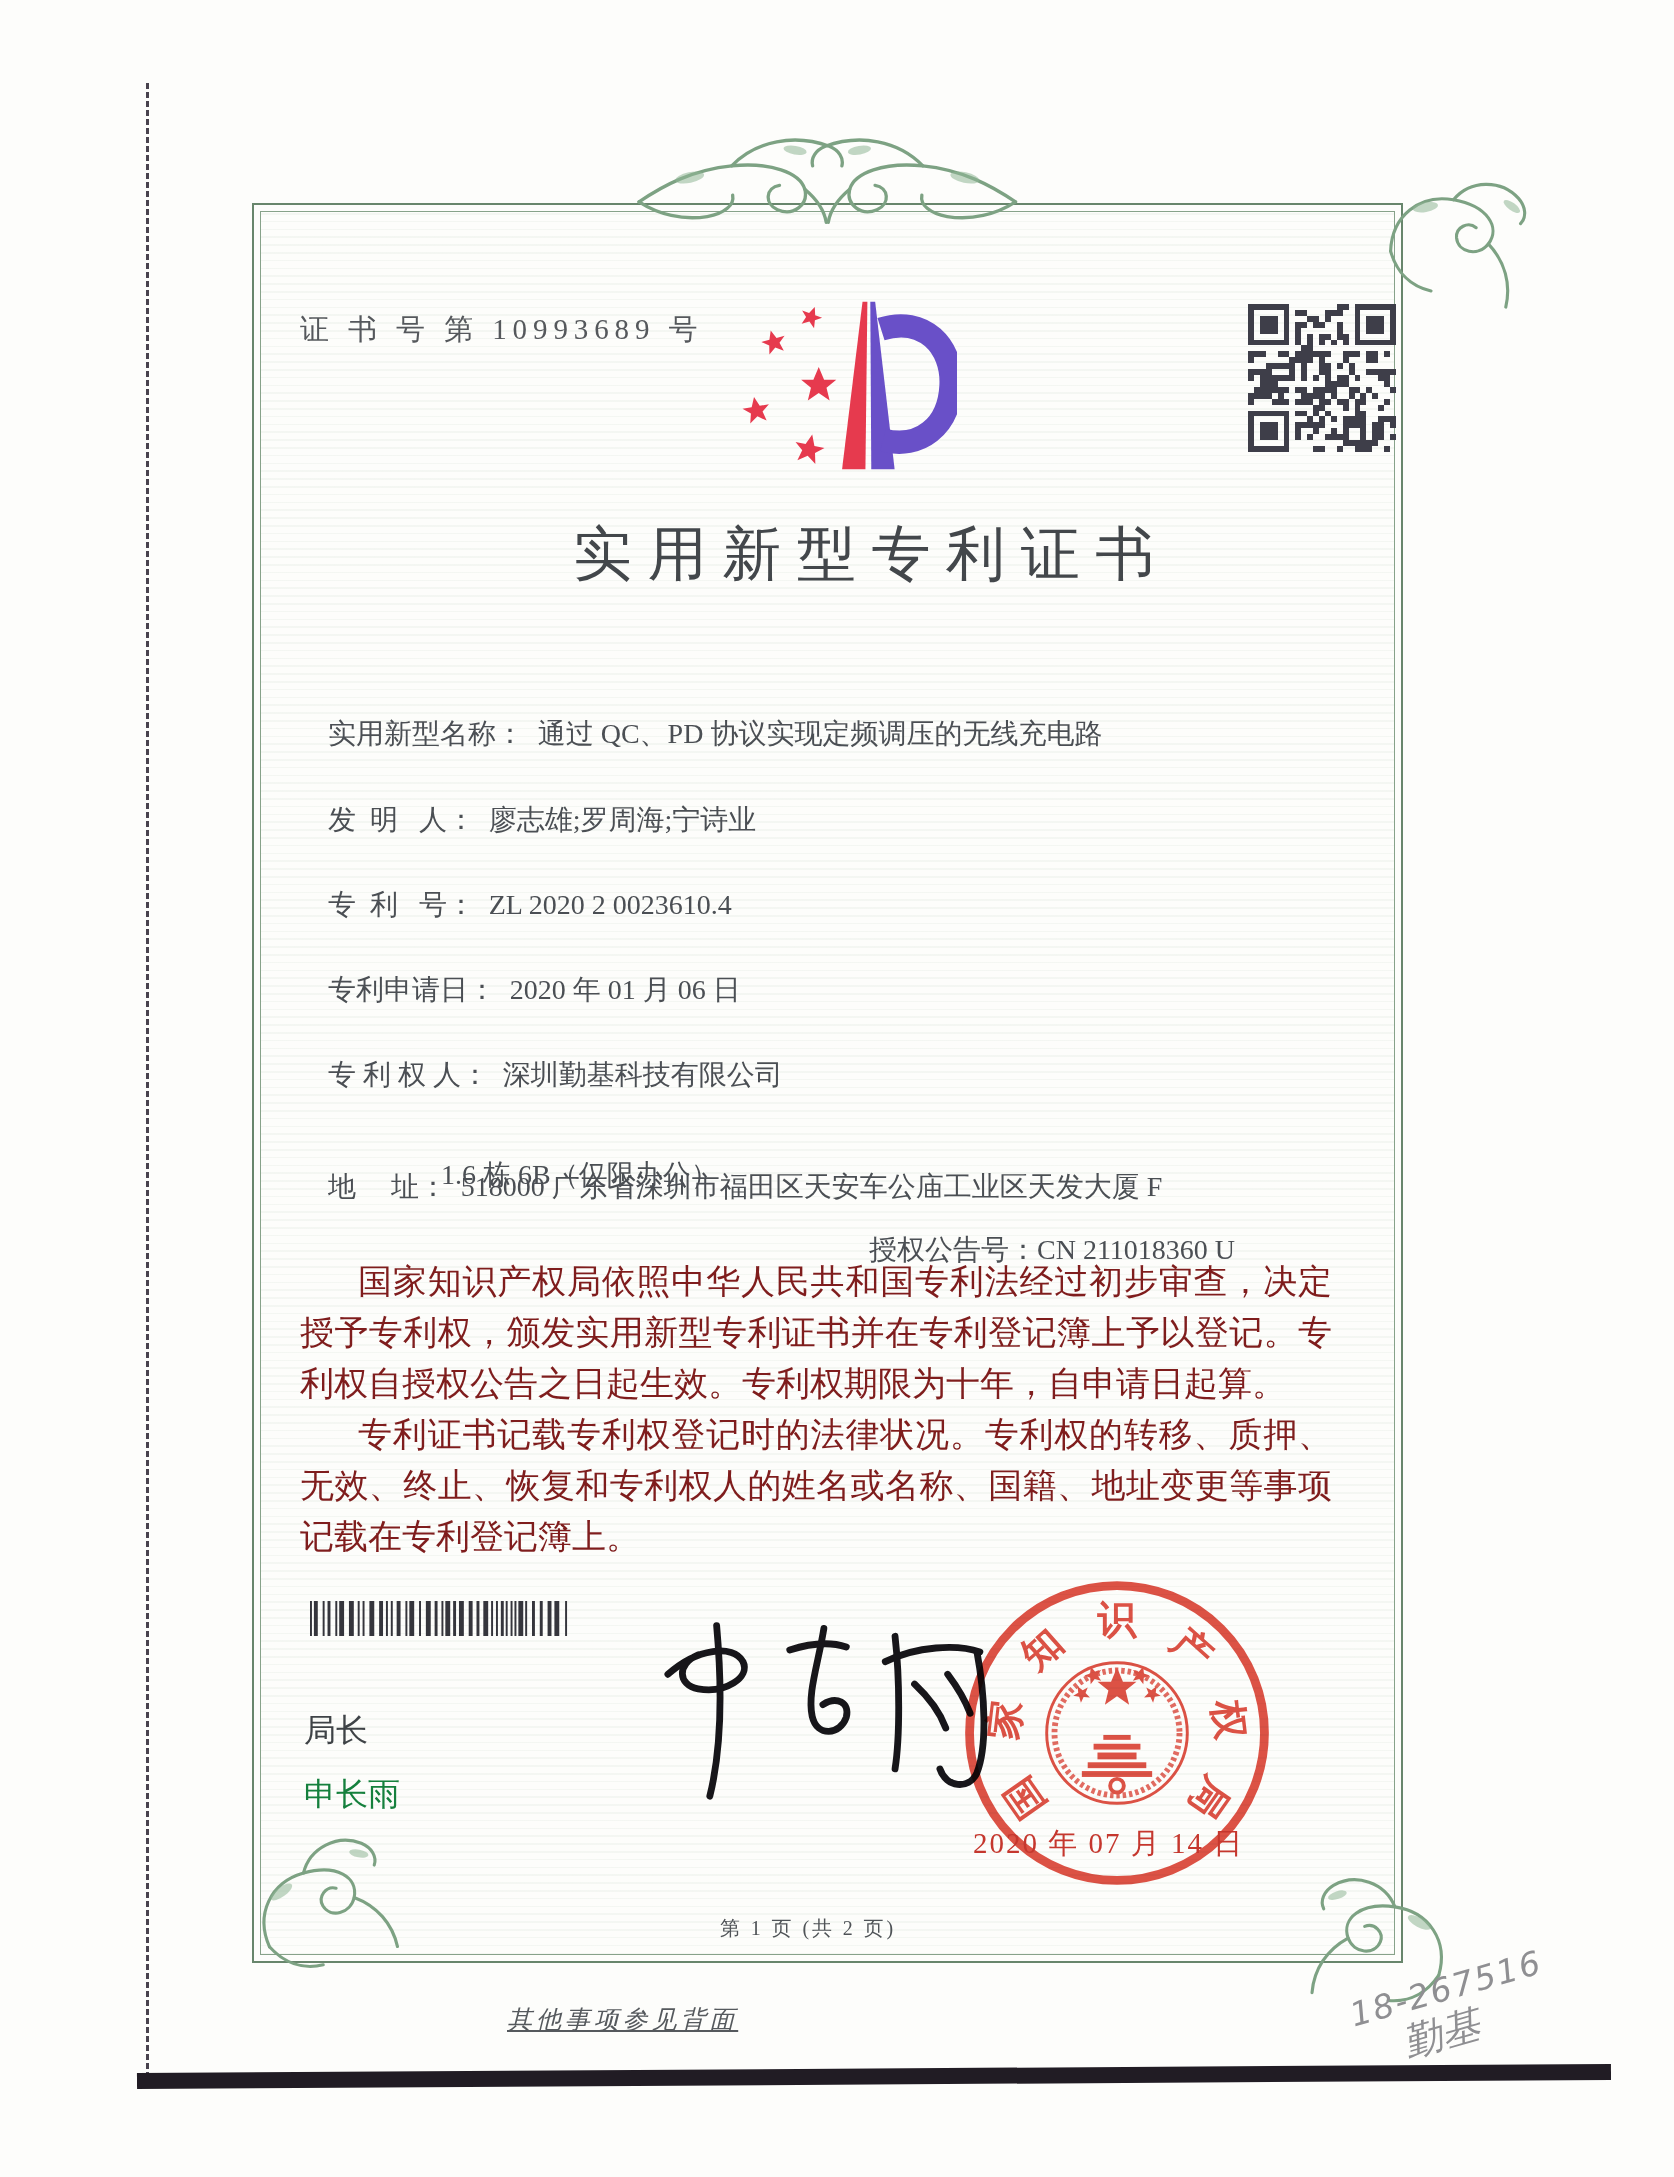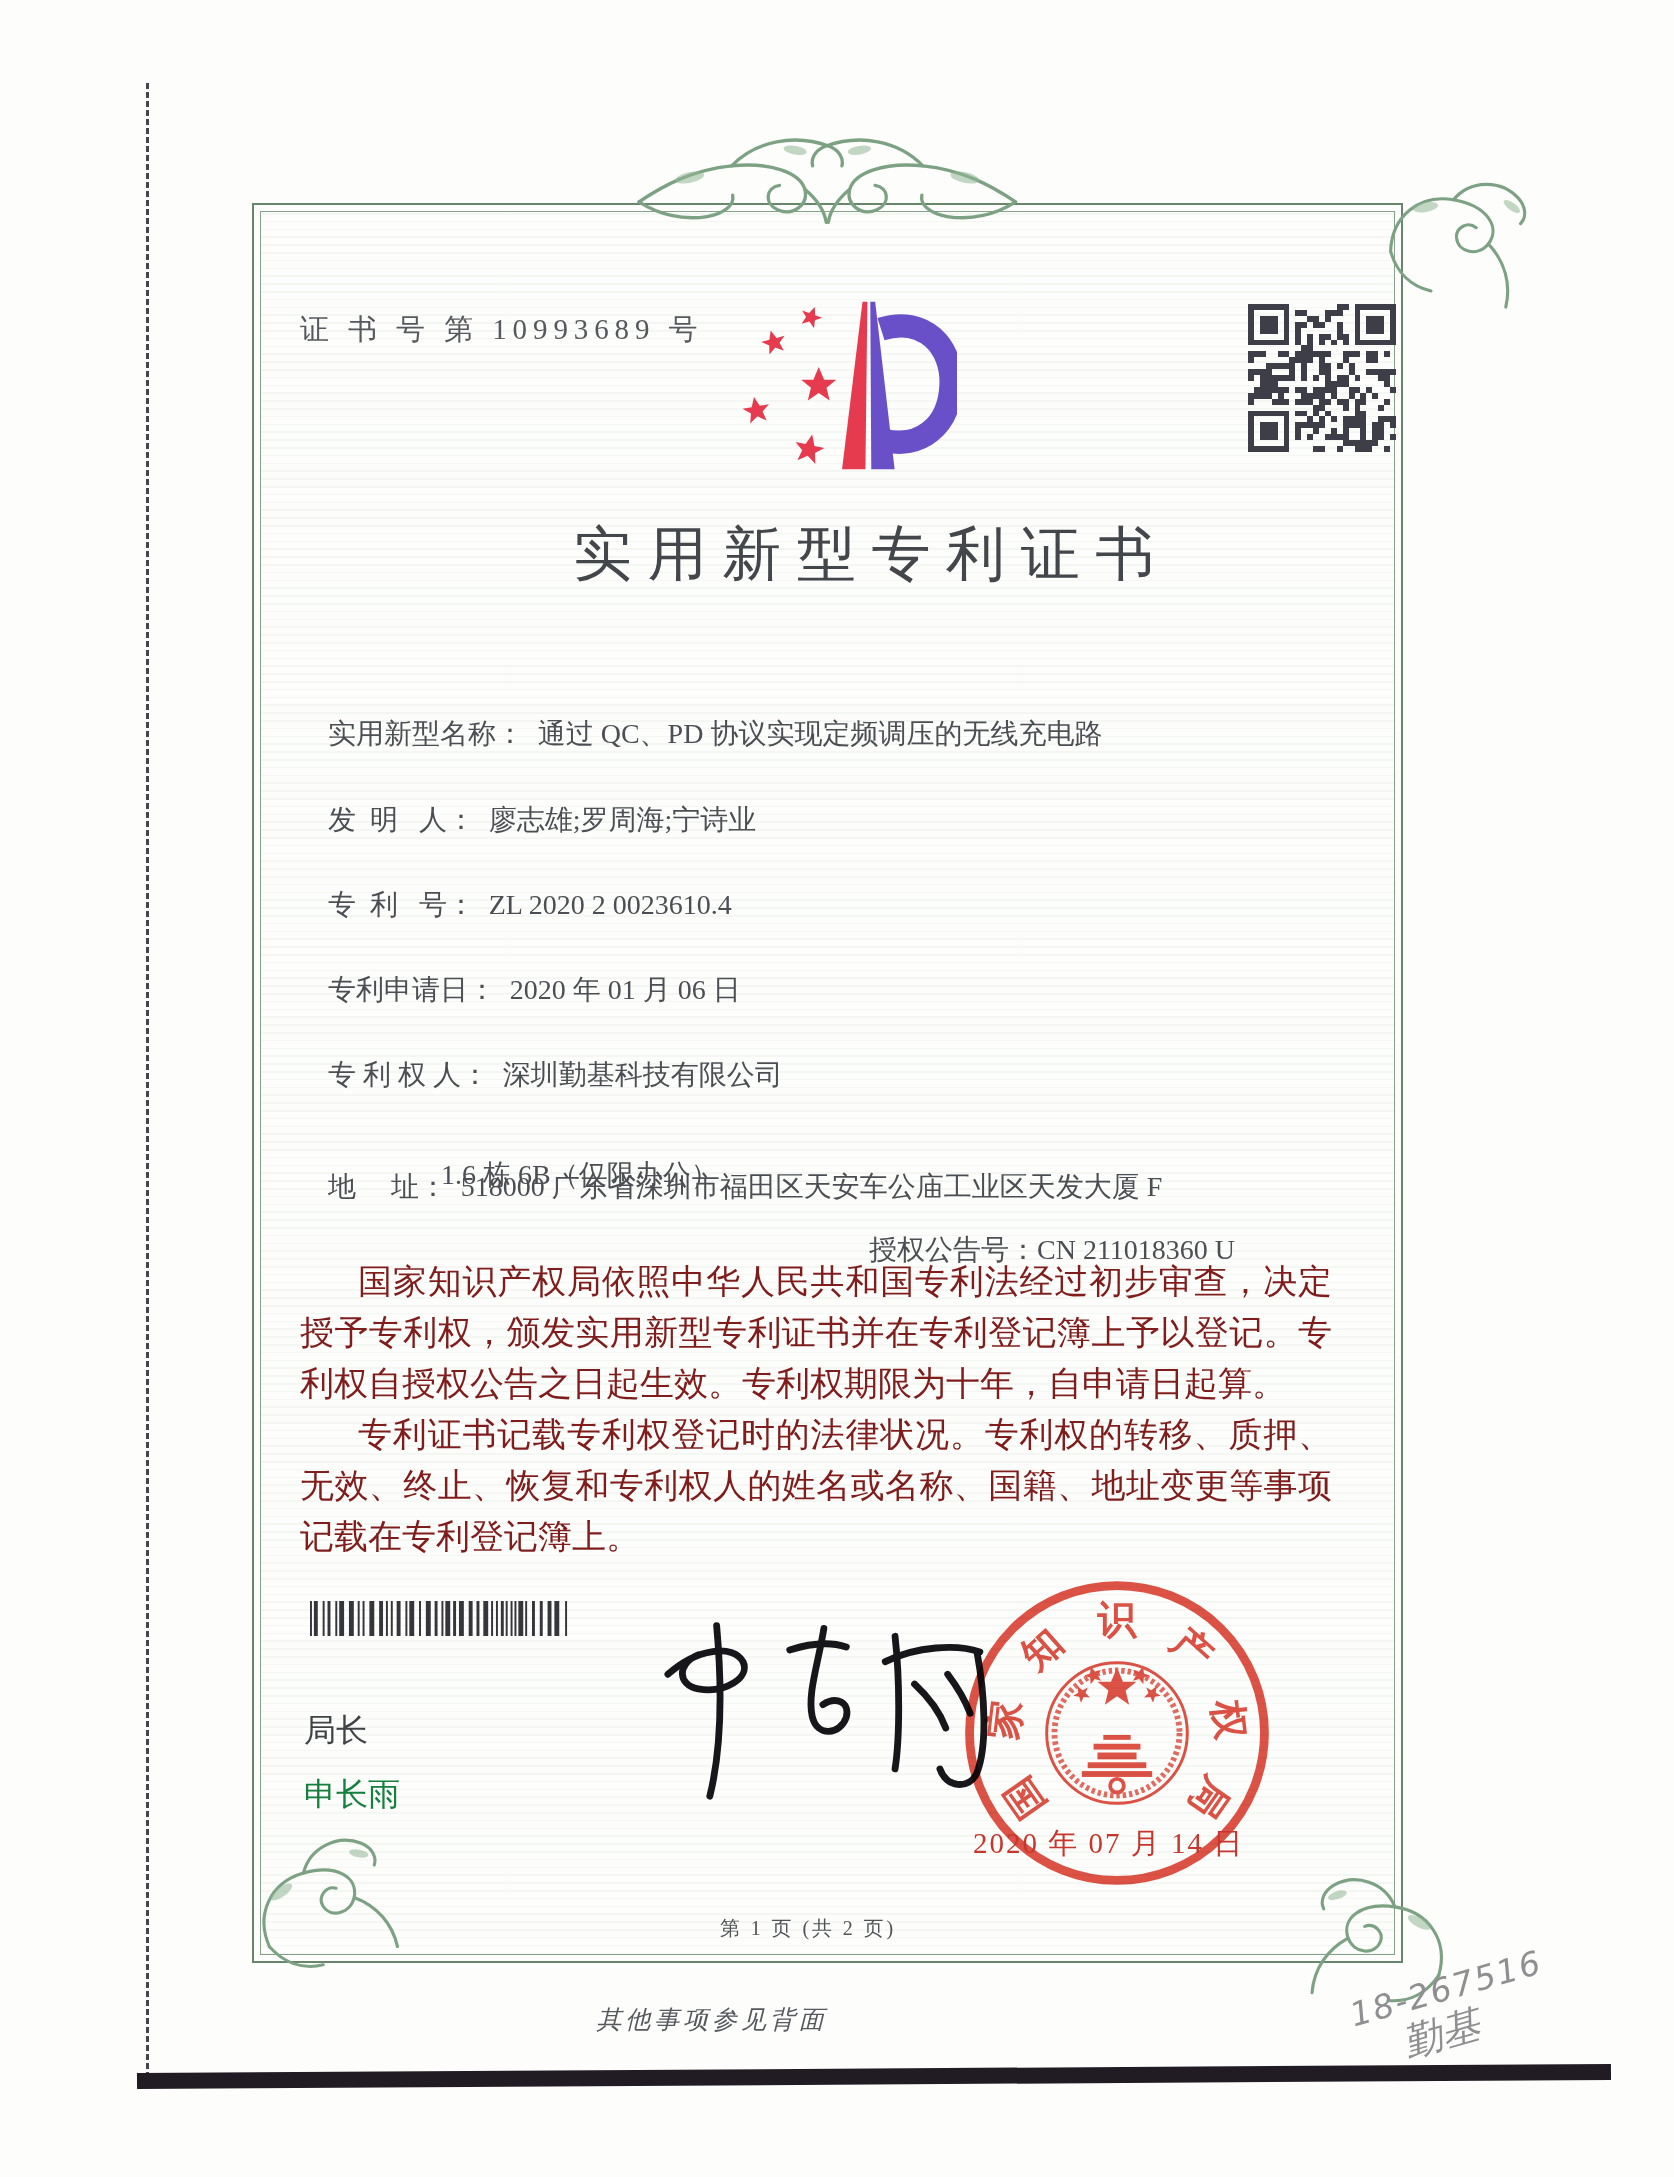--- a/index.html
+++ b/index.html
@@ -30,22 +30,22 @@
          line-height:51px;color:#7f1d1d;text-align:justify;}
   .paras p{margin:0;text-indent:58px;}
   .barcode{position:absolute;left:310px;top:1601px;width:259px;height:35px;}
   .signer-title{position:absolute;left:304px;top:1709px;font-size:32px;color:#3f4347;font-family:"Liberation Sans","DejaVu Sans",sans-serif;}
   .signer-name{position:absolute;left:304px;top:1773px;font-size:32px;color:#15803d;font-family:"Liberation Sans","DejaVu Sans",sans-serif;}
   .signature{position:absolute;left:624px;top:1601px;}
   .seal{position:absolute;left:951px;top:1567px;mix-blend-mode:multiply;opacity:.92;}
   .seal-date{position:absolute;left:973px;top:1824px;font-size:29px;color:#c5372e;letter-spacing:2px;white-space:pre;}
   .page-info{position:absolute;left:252px;top:1915px;width:1112px;text-align:center;
              font-size:20px;letter-spacing:2.9px;color:#4f5357;}
-  .back-note{position:absolute;left:507px;top:2003px;width:410px;text-align:center;
-             font-size:25px;letter-spacing:3.9px;color:#55595d;font-style:italic;}
+  .back-note{position:absolute;left:507px;top:2003px;width:410px;
+             font-size:25px;letter-spacing:3.9px;color:#55595d;font-style:italic;text-decoration:underline;}
   .hand-note{position:absolute;left:1354px;top:1968px;transform:rotate(-16deg);
              color:#8f8f92;font-style:italic;font-family:"DejaVu Sans",sans-serif;}
   .hand-note .l1{font-size:33px;letter-spacing:2px;}
   .hand-note .l2{font-size:39px;margin-left:43px;margin-top:-3.9px;}
   .logo{position:absolute;left:733px;top:296px;}
   .qr{position:absolute;left:1248px;top:304px;width:148px;height:148px;}
   svg{display:block;}
 </style>
 </head>
 <body>

